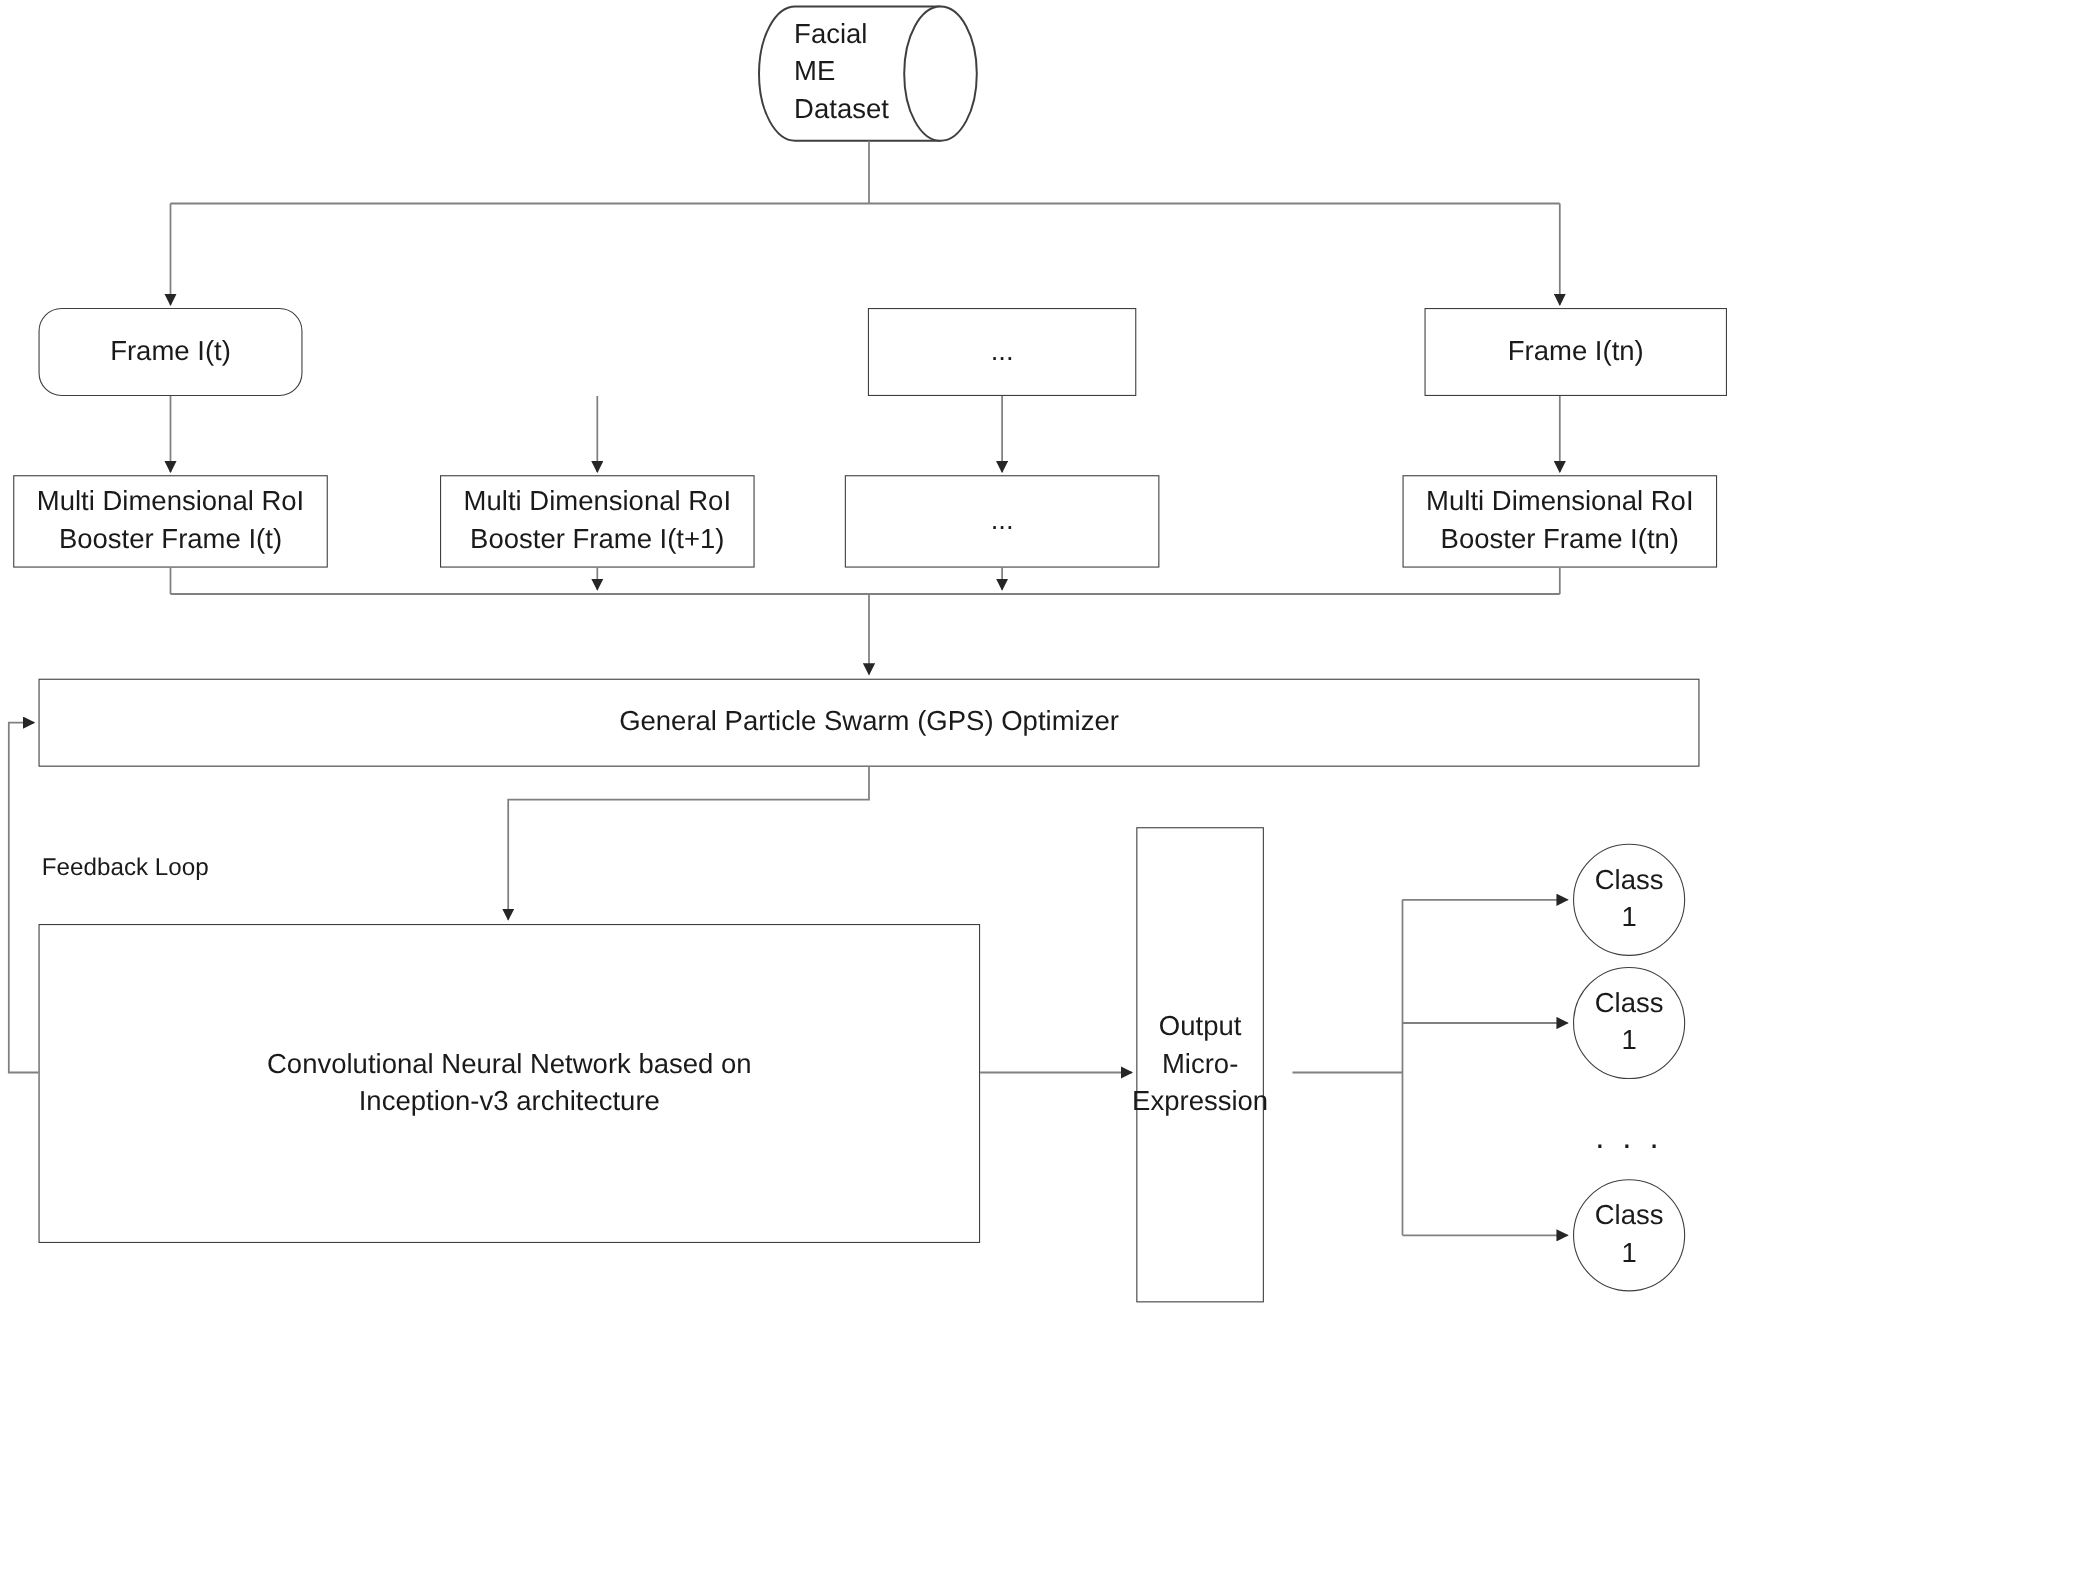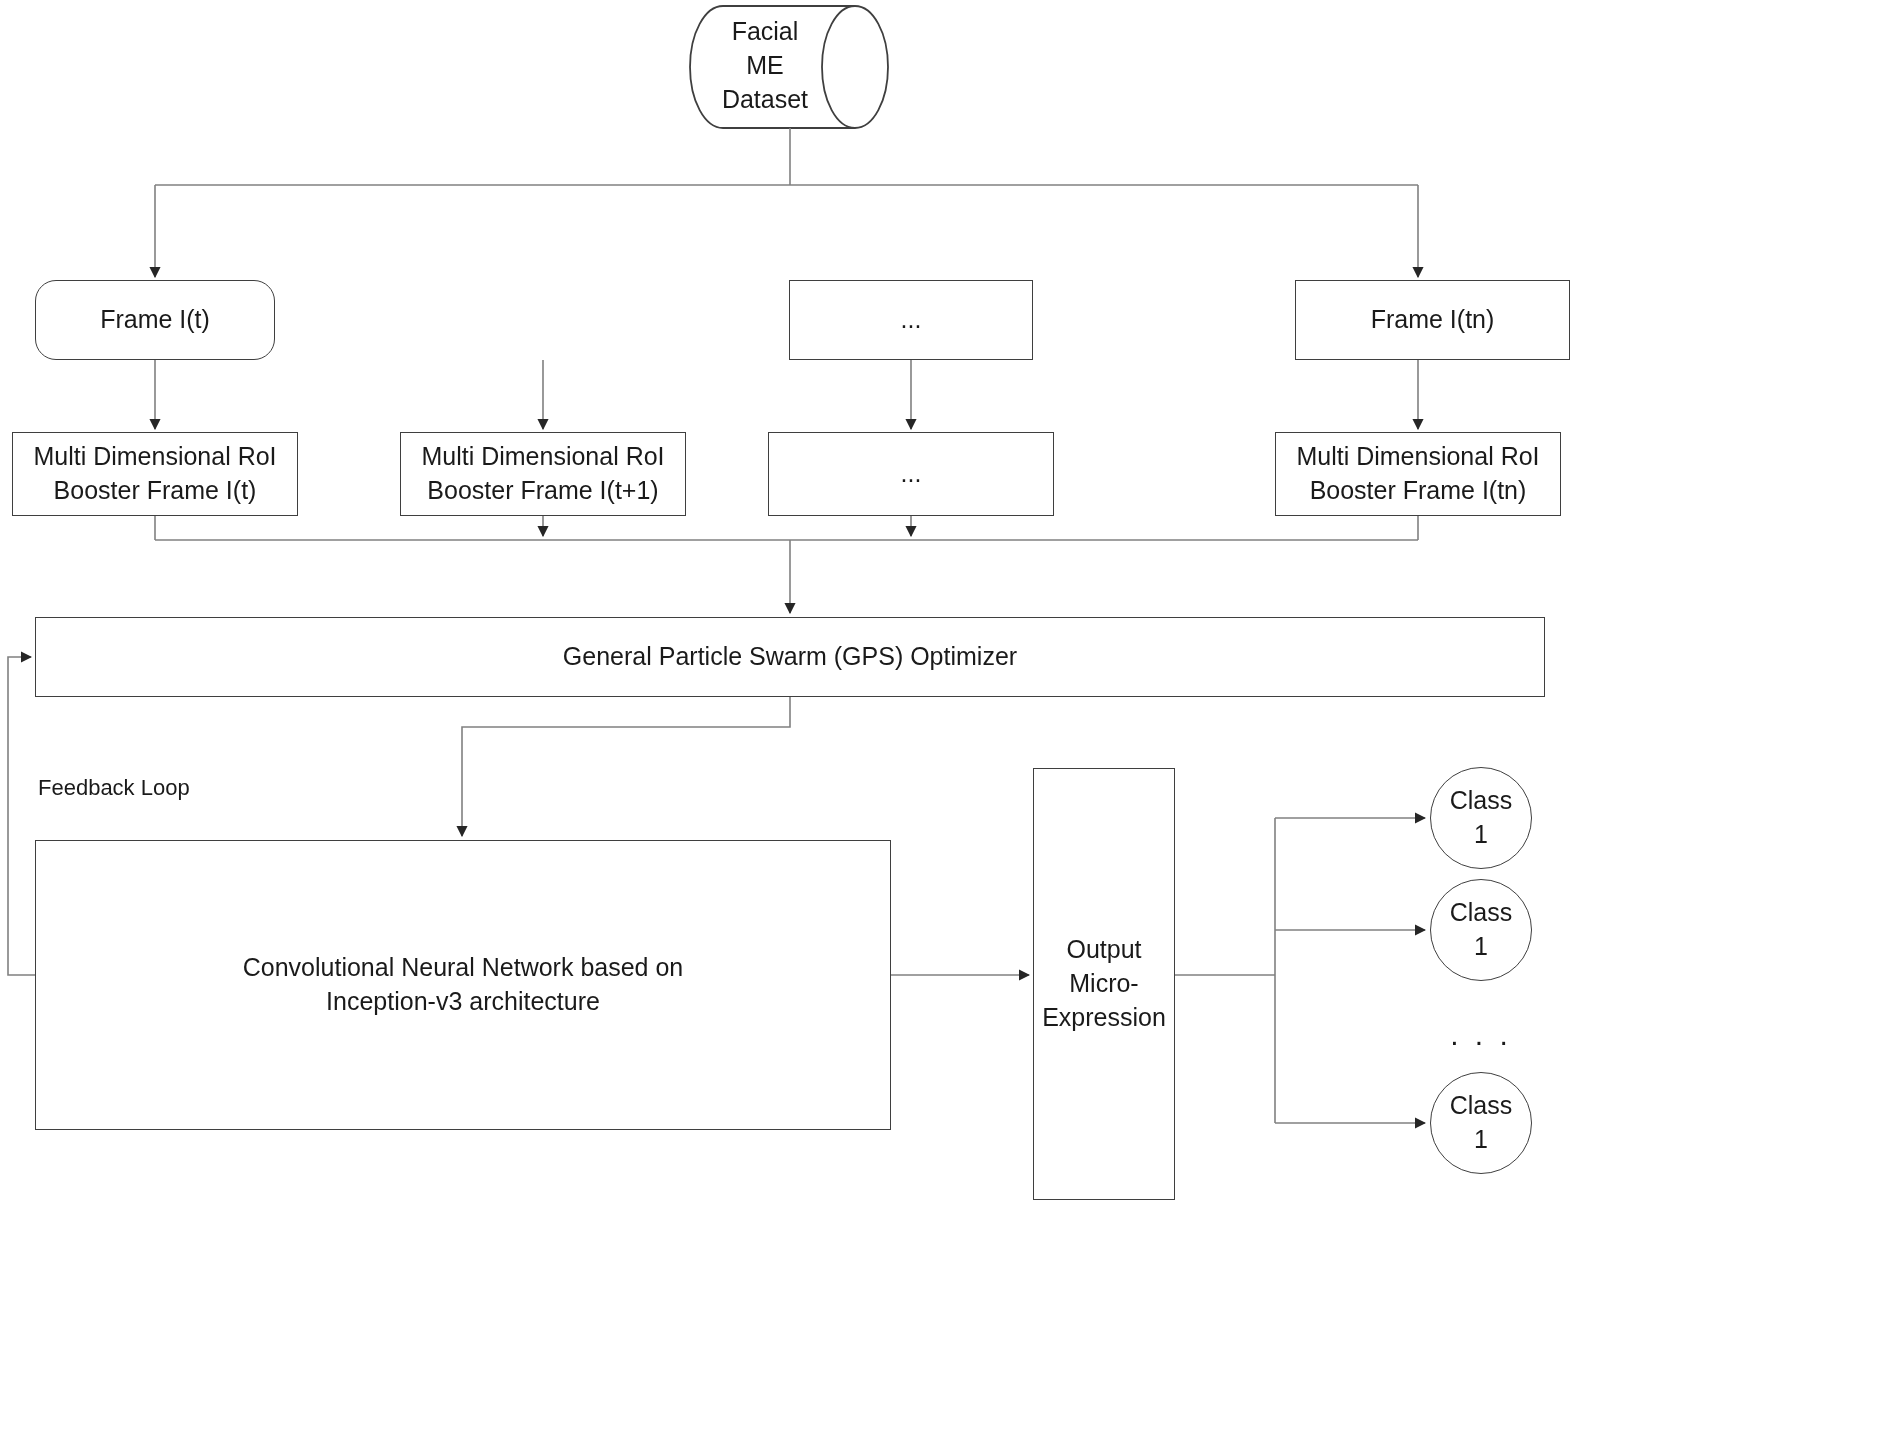--- a/index.html
+++ b/index.html
@@ -35,21 +35,20 @@
     white-space: pre-line;
     color: #1a1a1a;
   }
 
   .plain {
     position: absolute;
     z-index: 2;
     display: flex;
     align-items: center;
     justify-content: center;
-    text-align: center;
     font-size: 25px;
     line-height: 1.35;
     white-space: pre-line;
     color: #1a1a1a;
   }
 
   .circle { border-radius: 50%; }
 
   
   .dataset-text { left: 690px; top: 10px; width: 150px; height: 112px; }
@@ -65,21 +64,21 @@
   .booster-2 { left: 400px;  top: 432px; width: 286px; height: 84px; }
   .booster-3 { left: 768px;  top: 432px; width: 286px; height: 84px; }
   .booster-4 { left: 1275px; top: 432px; width: 286px; height: 84px; }
 
   .optimizer { left: 35px; top: 617px; width: 1510px; height: 80px; }
 
   .feedback-label { left: 38px; top: 768px; width: 220px; height: 40px; justify-content: flex-start; text-align: left; font-size: 22px; }
 
   .cnn { left: 35px; top: 840px; width: 856px; height: 290px; }
 
-  .output { left: 1033px; top: 768px; width: 142px; height: 432px; }
+  .output { left: 1033px; top: 752px; width: 116px; height: 432px; }
 
   .class-1 { left: 1430px; top: 767px;  width: 102px; height: 102px; }
   .class-2 { left: 1430px; top: 879px;  width: 102px; height: 102px; }
   .class-dots { left: 1430px; top: 1005px; width: 102px; height: 60px; font-size: 30px; letter-spacing: 4px; }
   .class-3 { left: 1430px; top: 1072px; width: 102px; height: 102px; }
 </style>
 </head>
 <body>
 
 <div class="canvas">

